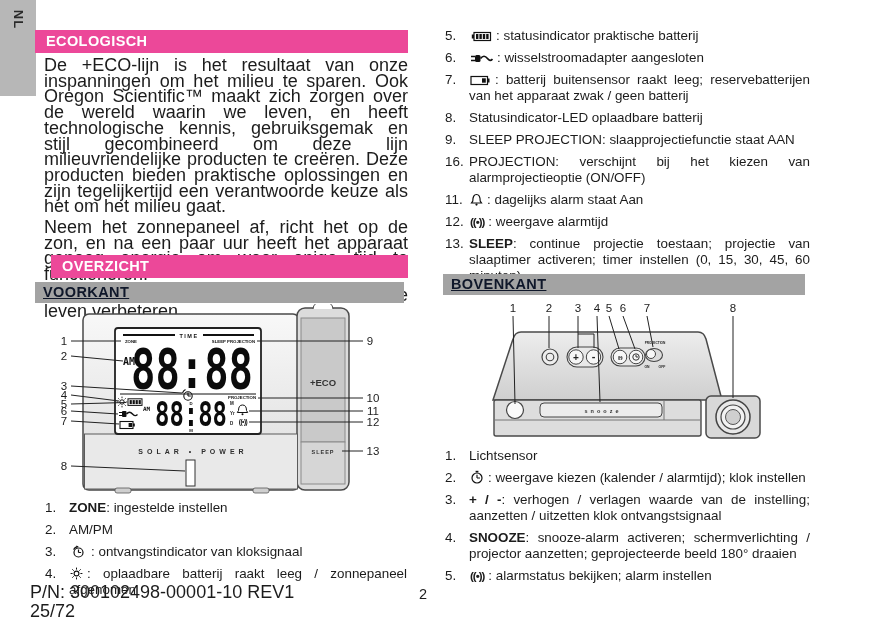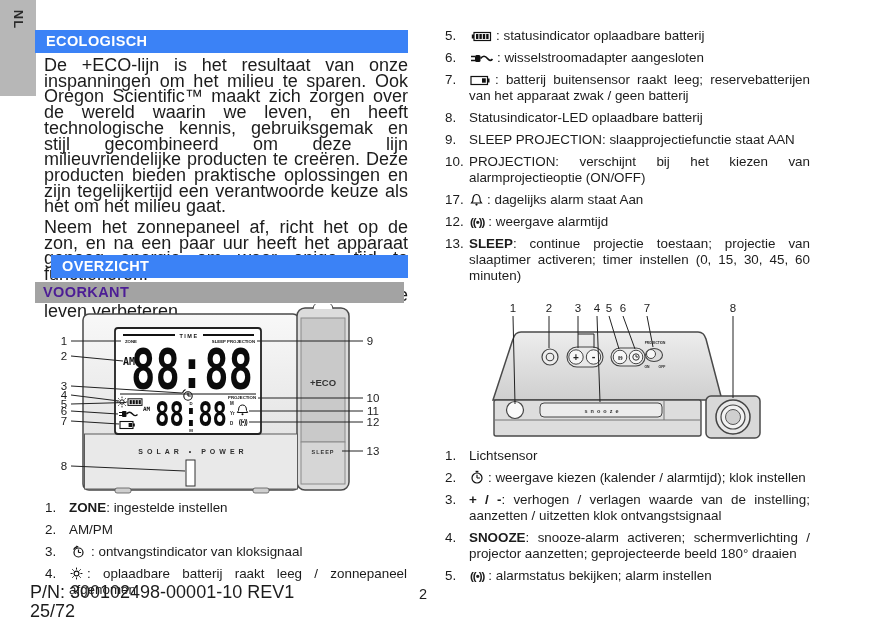--- a/index.html
+++ b/index.html
@@ -3,24 +3,24 @@
 <meta charset="utf-8">
 <style>
   html,body{margin:0;padding:0;}
   body{width:875px;height:621px;position:relative;background:#fff;
        font-family:"Liberation Sans",sans-serif;color:#1c1c1c;overflow:hidden;}
   .tab-nl{position:absolute;left:0;top:0;width:36px;height:96px;background:#b7b7b7;}
   .tab-nl span{display:block;transform:rotate(90deg);font-weight:bold;font-size:13px;
        color:#2a2a2a;width:36px;text-align:center;margin-top:12px;letter-spacing:1px;}
   .col-left{position:absolute;left:35px;top:30px;width:373px;height:560px;}
   .col-right{position:absolute;left:443px;top:28px;width:367px;height:580px;}
-  .bar-black{background:#3b82f6;color:#fff;font-weight:bold;font-size:14.5px;
+  .bar-black{background:#ec4899;color:#fff;font-weight:bold;font-size:14.5px;
        padding:3px 0 4px 11px;letter-spacing:.4px;}
-  .bar-gray{background:#a3a3a3;color:#4c1d95;font-weight:bold;font-size:14.5px;
-       padding:2px 0 3px 8px;letter-spacing:.4px;}
+  .bar-gray{background:#a3a3a3;color:#0f172a;font-weight:bold;font-size:14.5px;
+       padding:2px 0 3px 8px;letter-spacing:.4px;text-decoration:underline;}
   .eco-text p{font-size:18px;line-height:15.7px;text-align:justify;margin:5px 0 0 9px;}
   .overzicht{position:absolute;top:225px;left:0;right:0;margin-left:16px;}
   .voorkant{position:absolute;top:252px;left:0;width:361px;}
   .svg-front{position:absolute;top:274px;left:0;}
   .front-list{position:absolute;top:470px;left:10px;width:362px;}
   .display-list{position:absolute;top:0;left:2px;width:365px;}
   .bovenkant{position:absolute;top:246px;left:0;width:354px;}
   .svg-top{position:absolute;top:270px;left:0;}
   .top-list{position:absolute;top:420px;left:2px;width:365px;}
   ul.man-list{list-style:none;margin:0;padding:0;font-size:13.4px;line-height:16px;}
@@ -178,21 +178,21 @@
   <ul class="man-list display-list">
     <li>
       <span class="num">5.</span>
       <span class="li-body"><svg class="li-icon" width="22" height="11" viewBox="0 0 22 11">
             <rect x="4" y="1.5" width="16.5" height="8" fill="none" stroke="#111" stroke-width="1.2"></rect>
             <rect x="1.8" y="3.5" width="2.2" height="4" fill="#111"></rect>
             <rect x="6" y="3" width="2.4" height="5" fill="#111"></rect>
             <rect x="9.4" y="3" width="2.4" height="5" fill="#111"></rect>
             <rect x="12.8" y="3" width="2.4" height="5" fill="#111"></rect>
             <rect x="16.2" y="3" width="2.4" height="5" fill="#111"></rect>
-          </svg><span>: statusindicator oplaadbare batterij</span></span>
+          </svg><span>: statusindicator praktische batterij</span></span>
     </li>
     <li>
       <span class="num">6.</span>
       <span class="li-body"><svg class="li-icon" width="23" height="11" viewBox="0 0 23 11">
             <path d="M1 3.5 h4 M1 7.5 h4" stroke="#111" stroke-width="1.3"></path>
             <rect x="5" y="2" width="5.5" height="7" rx="1.5" fill="#111"></rect>
             <path d="M10.5 5.5 q3.5 -4.5 7 0 q2.5 3.5 5 .5" fill="none" stroke="#111" stroke-width="1.7"></path>
           </svg><span>: wisselstroomadapter aangesloten</span></span>
     </li>
     <li>
@@ -205,40 +205,41 @@
     </li>
     <li>
       <span class="num">8.</span>
       <span class="li-body"><span>Statusindicator-LED oplaadbare batterij</span></span>
     </li>
     <li>
       <span class="num">9.</span>
       <span class="li-body"><span>SLEEP PROJECTION: slaapprojectiefunctie staat AAN</span></span>
     </li>
     <li>
-      <span class="num">10.</span>
+      <span class="num">16.</span>
       <span class="li-body"><span>PROJECTION: verschijnt bij het kiezen van alarmprojectieoptie (ON/OFF)</span></span>
     </li>
     <li>
-      <span class="num">17.</span>
+      <span class="num">11.</span>
       <span class="li-body"><svg class="li-icon" width="13" height="14" viewBox="0 0 13 14">
             <path d="M2.8 9 q0 -6.5 3.7 -6.5 q3.7 0 3.7 6.5 l1.3 2 h-10 z" fill="none" stroke="#111" stroke-width="1.2"></path>
             <circle cx="6.5" cy="12.6" r="1.1" fill="#111"></circle>
           </svg><span>: dagelijks alarm staat Aan</span></span>
     </li>
     <li>
       <span class="num">12.</span>
       <span class="li-body"><span class="alarm-glyph">((•))</span><span>: weergave alarmtijd</span></span>
     </li>
     <li>
       <span class="num">13.</span>
       <span class="li-body"><b class="lead">SLEEP</b><span>: continue projectie toestaan; projectie van slaaptimer activeren; timer instellen (0, 15, 30, 45, 60 minuten)</span></span>
     </li>
   </ul>
 
+  <div class="bar-gray bovenkant">BOVENKANT</div>
 
   <svg class="svg-top" width="362" height="148" viewBox="0 0 362 148">
     <defs>
       <linearGradient id="gTop" x1="0" y1="0" x2="0" y2="1">
         <stop offset="0" stop-color="#ededed"></stop>
           <stop offset="1" stop-color="#cfcfcf"></stop>
       </linearGradient>
     </defs>
 
     <path d="M78 34 H255 q6 0 8 7 l16 61 H50 l20 -61 q2 -7 8 -7 z" fill="url(#gTop)" stroke="#4a4a4a" stroke-width="1.5"></path>

